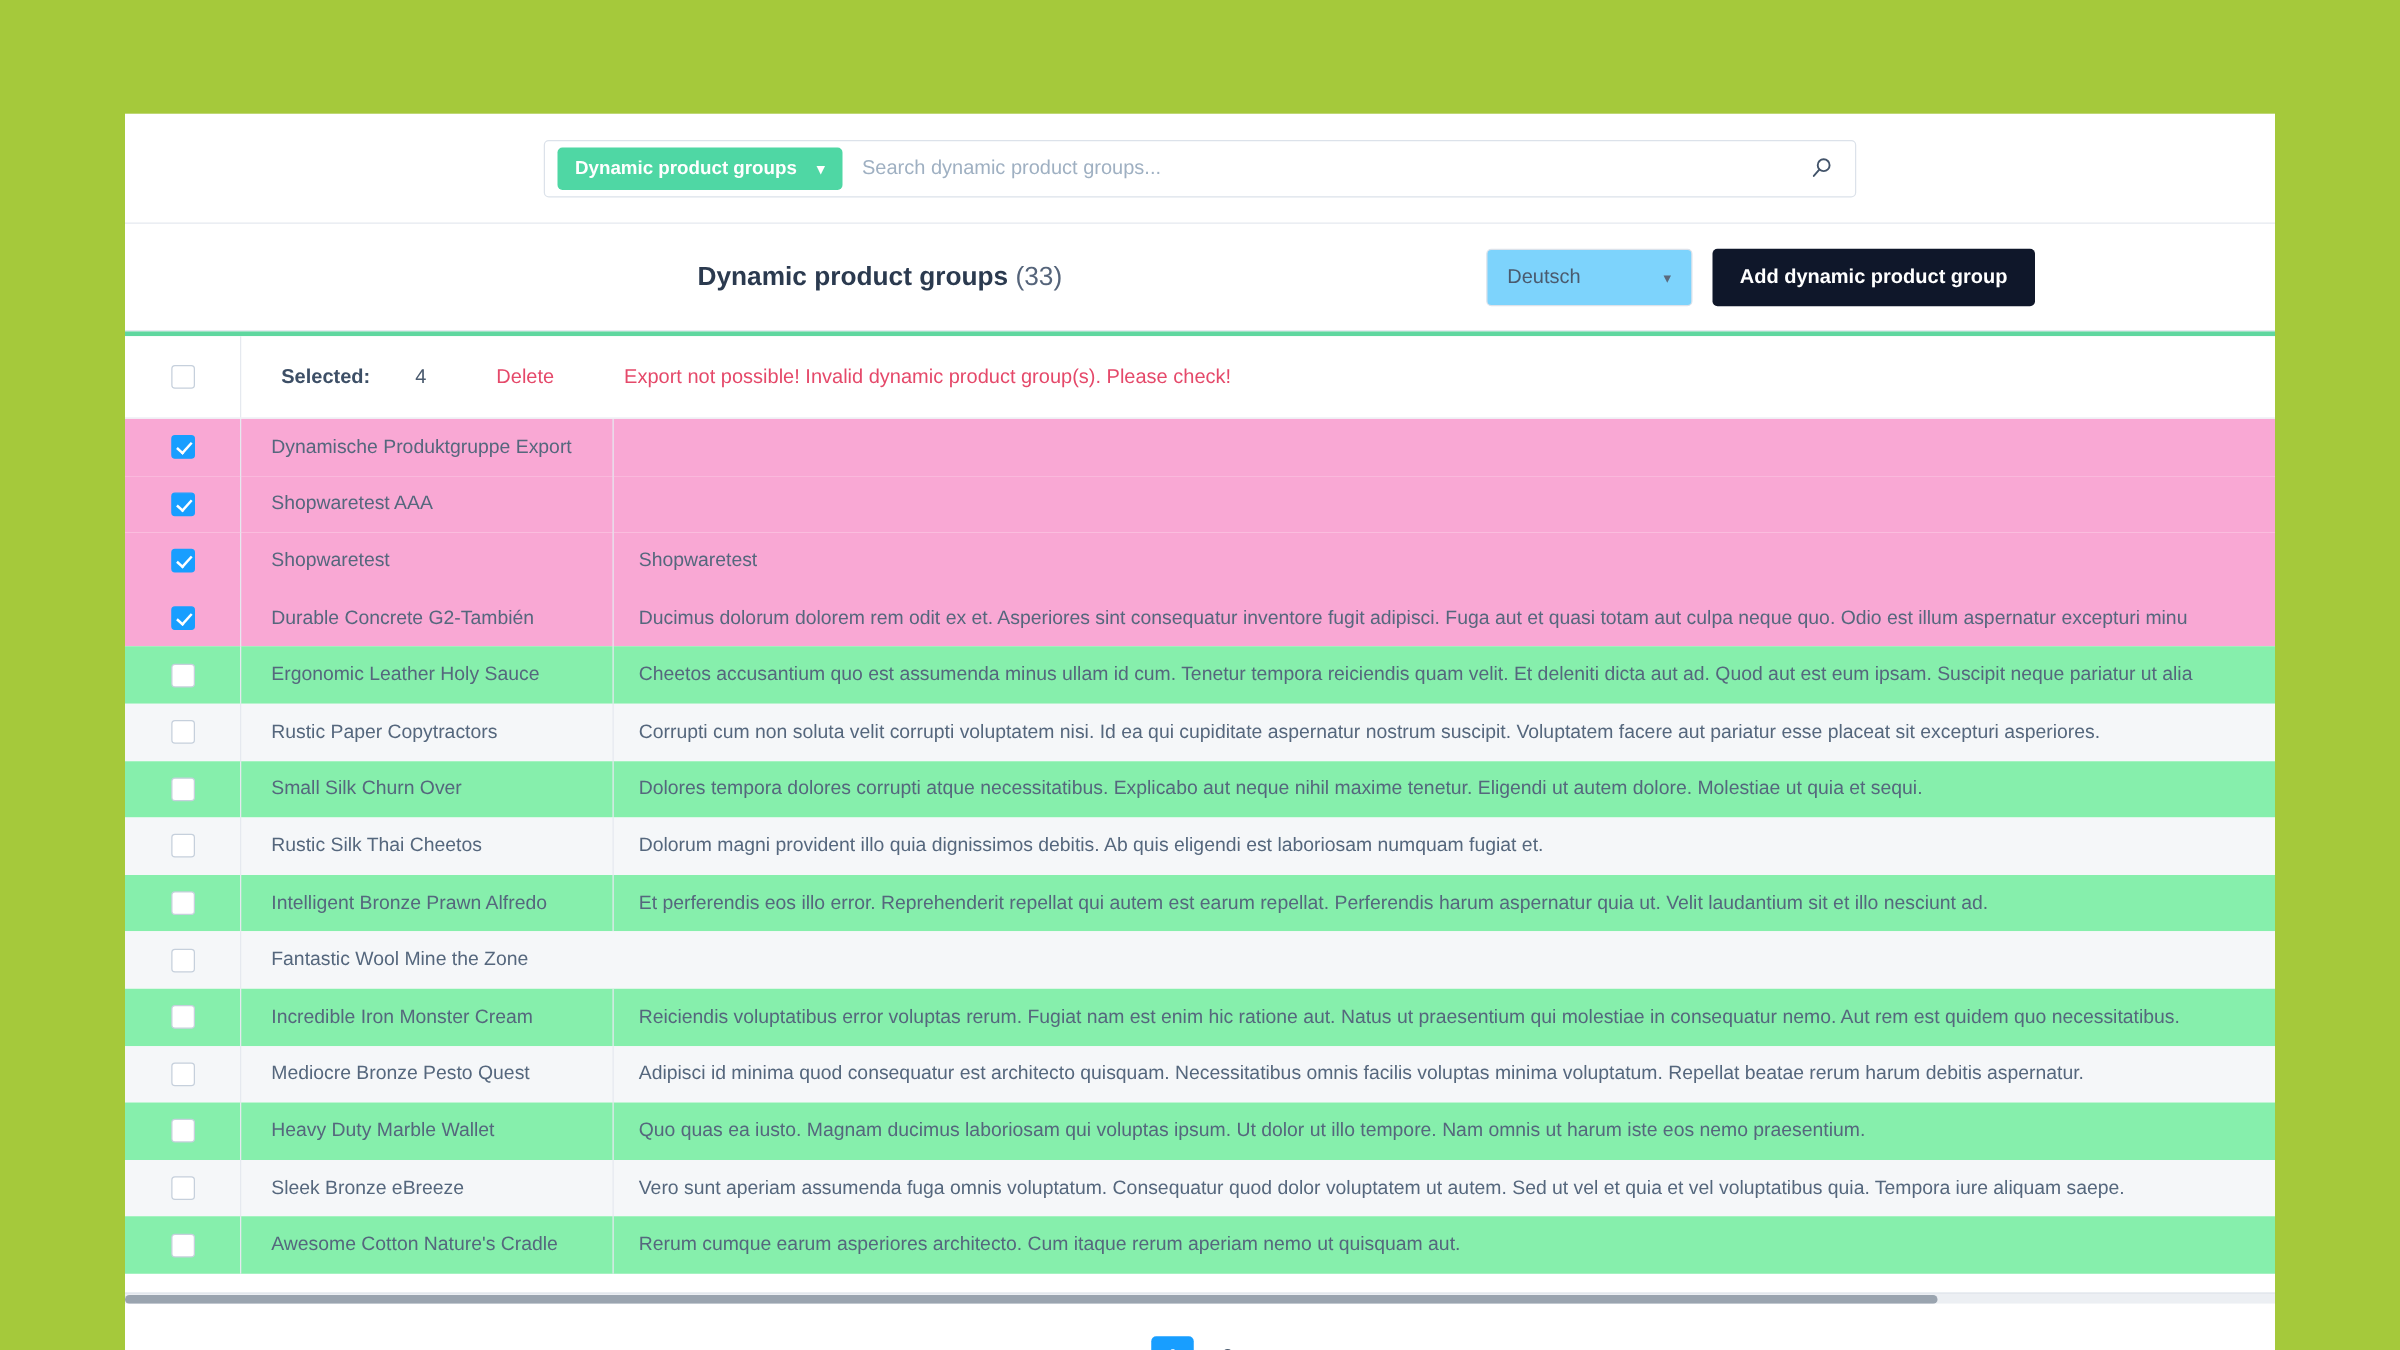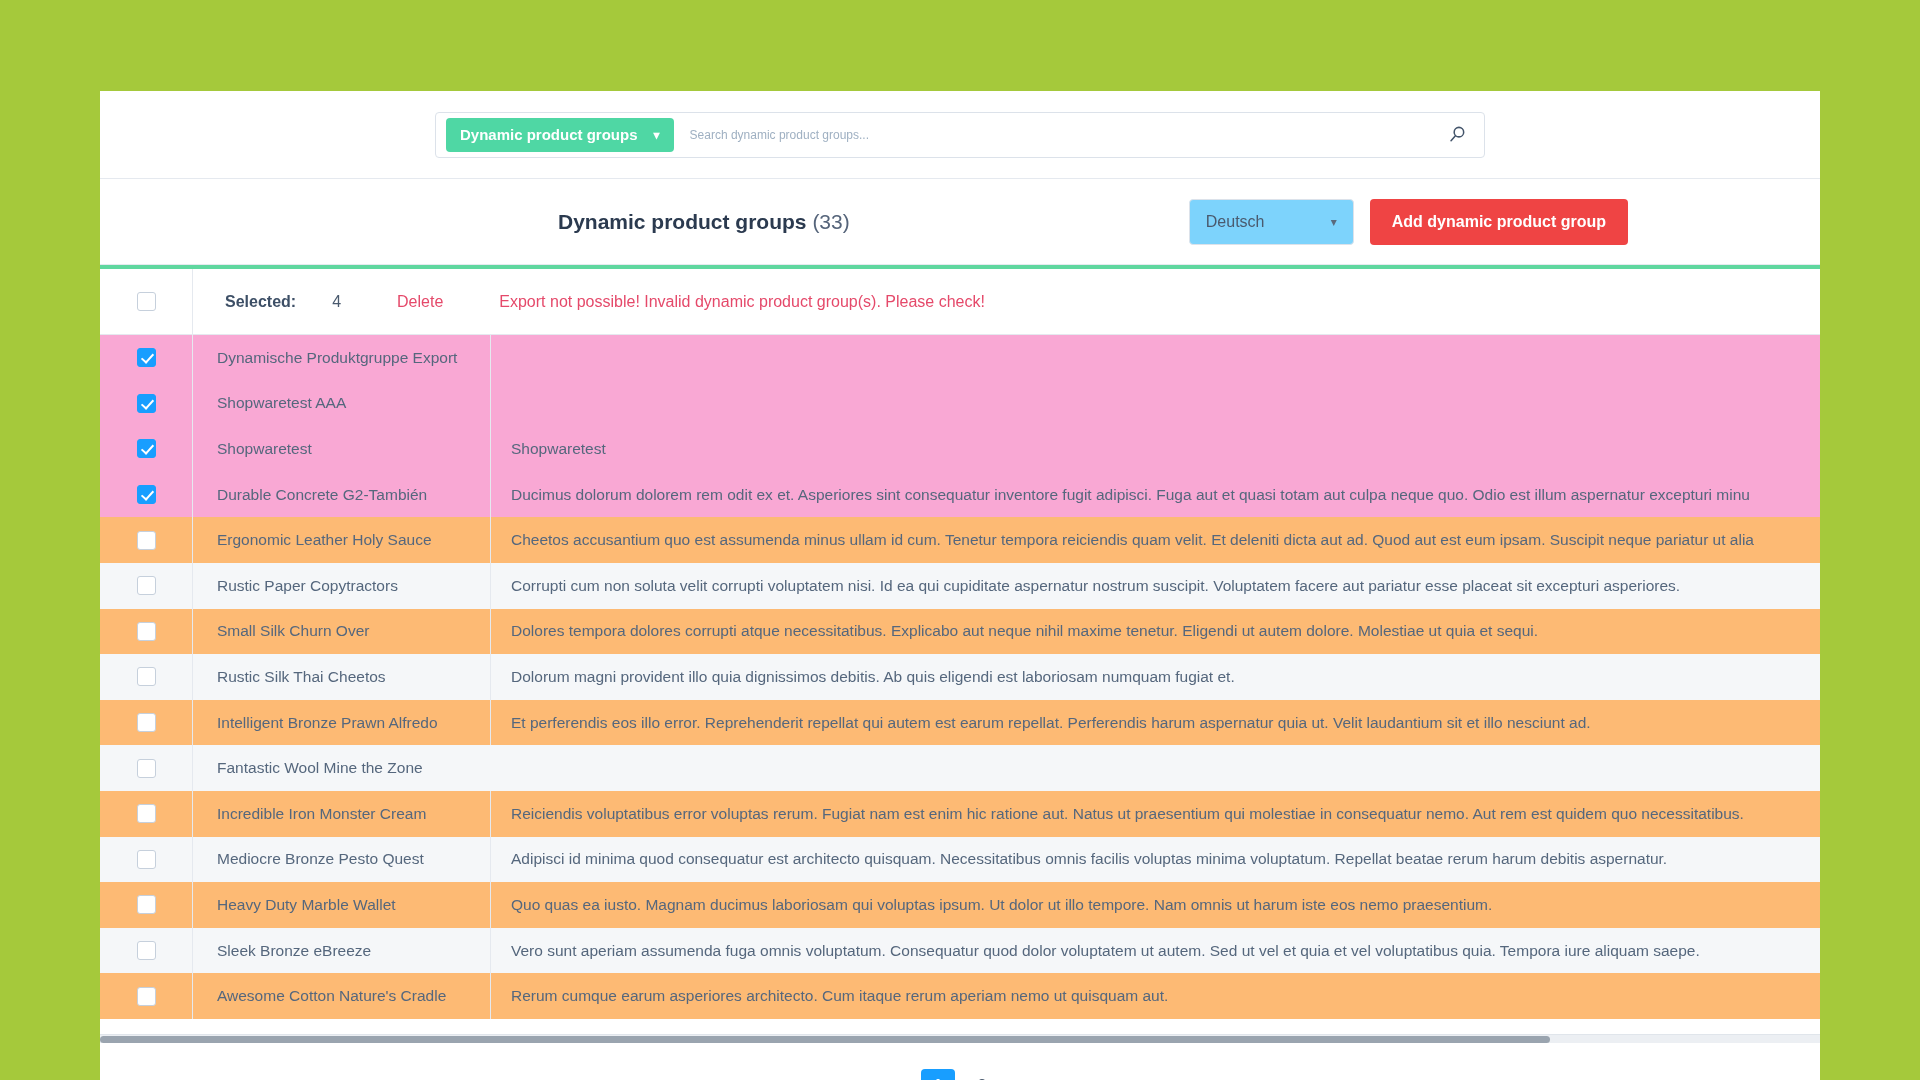--- a/index.html
+++ b/index.html
@@ -49,21 +49,21 @@
     align-items: center;
     gap: 16px;
     white-space: nowrap;
     cursor: pointer;
   }
   .type-select .chev { font-size: 12px; }
   .search-input {
     flex: 1;
     border: none;
     outline: none;
-    font-size: 12px;
+    font-size: 16px;
     color: #56687d;
     padding-left: 16px;
     background: transparent;
     font-family: "Liberation Sans", sans-serif;
   }
   .search-input::placeholder { color: #9fb0c2; }
   .search-icon-btn {
     width: 34px; height: 34px;
     display: flex; align-items: center; justify-content: center;
     cursor: pointer;
@@ -103,21 +103,21 @@
     align-items: center;
     justify-content: space-between;
     padding: 0 16px;
     font-size: 16px;
     color: #4a5a6e;
     background: #7dd3fc;
     cursor: pointer;
   }
   .lang-select .chev { font-size: 12px; color: #5a6a7d; }
   .primary-btn {
-    background: #ef4444;
+    background: #0f172a;
     color: #fff;
     border: none;
     border-radius: 4px;
     height: 46px;
     padding: 0 22px;
     font-size: 16px;
     font-weight: bold;
     cursor: pointer;
     font-family: "Liberation Sans", sans-serif;
     white-space: nowrap;
@@ -184,21 +184,21 @@
   .table-scroll {
     height: 708px;
     overflow: hidden;
     position: relative;
     background: #fff;
   }
   .row {
     display: flex;
     align-items: center;
     height: 45.6px;
-    background: #fdba74;
+    background: #86efac;
   }
   .row.zebra { background: #f5f7f9; }
   .row.selected { background: #f9a8d4; }
   .row .name-cell {
     width: 298px;
     flex: 0 0 298px;
     padding-left: 24px;
     font-size: 15.5px;
     color: #55677d;
     border-left: 1px solid #e5e9ef;

